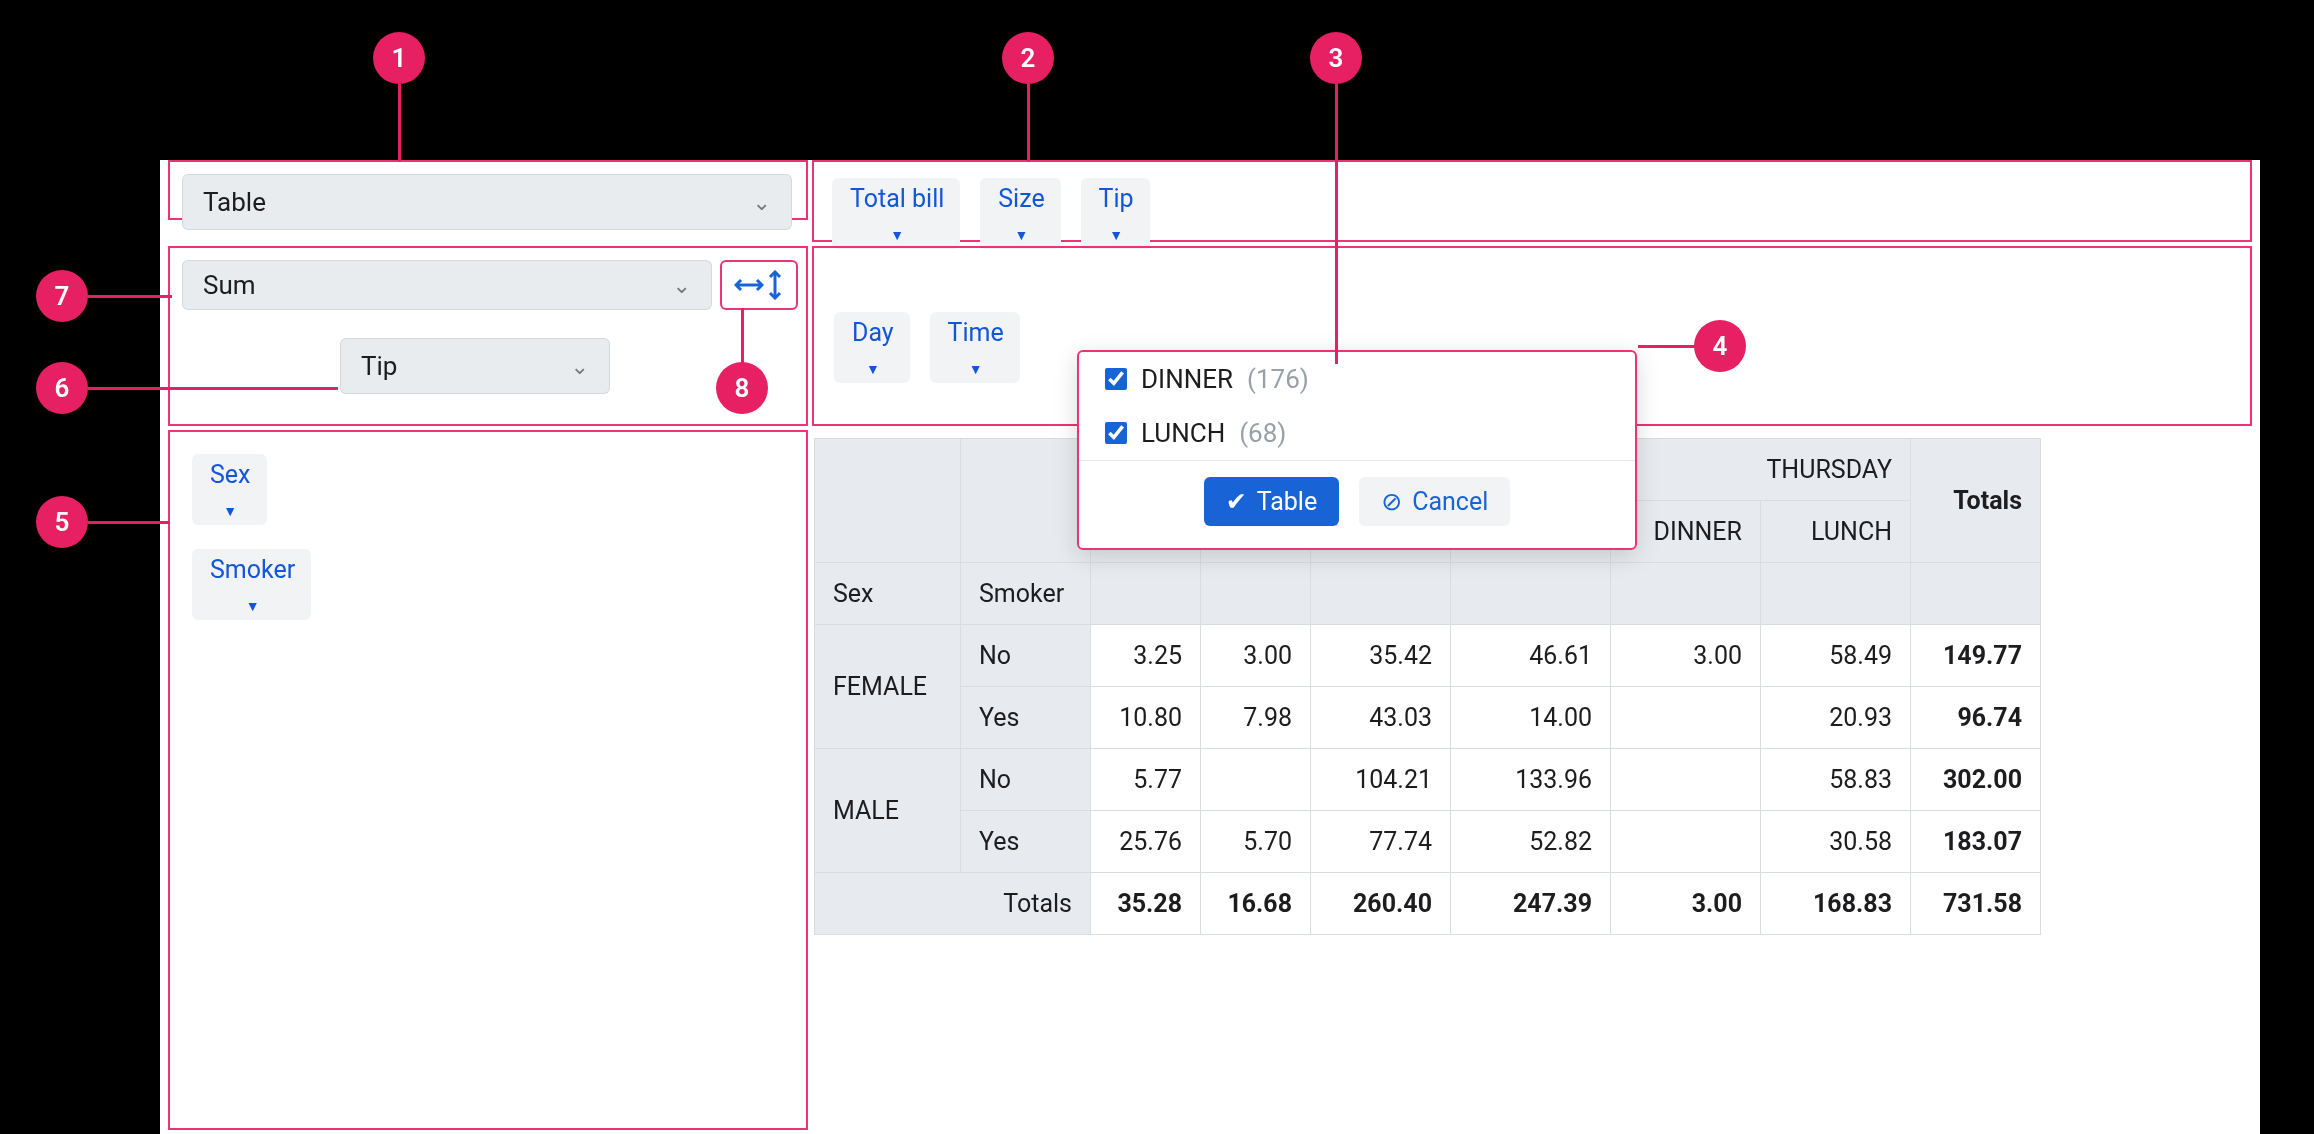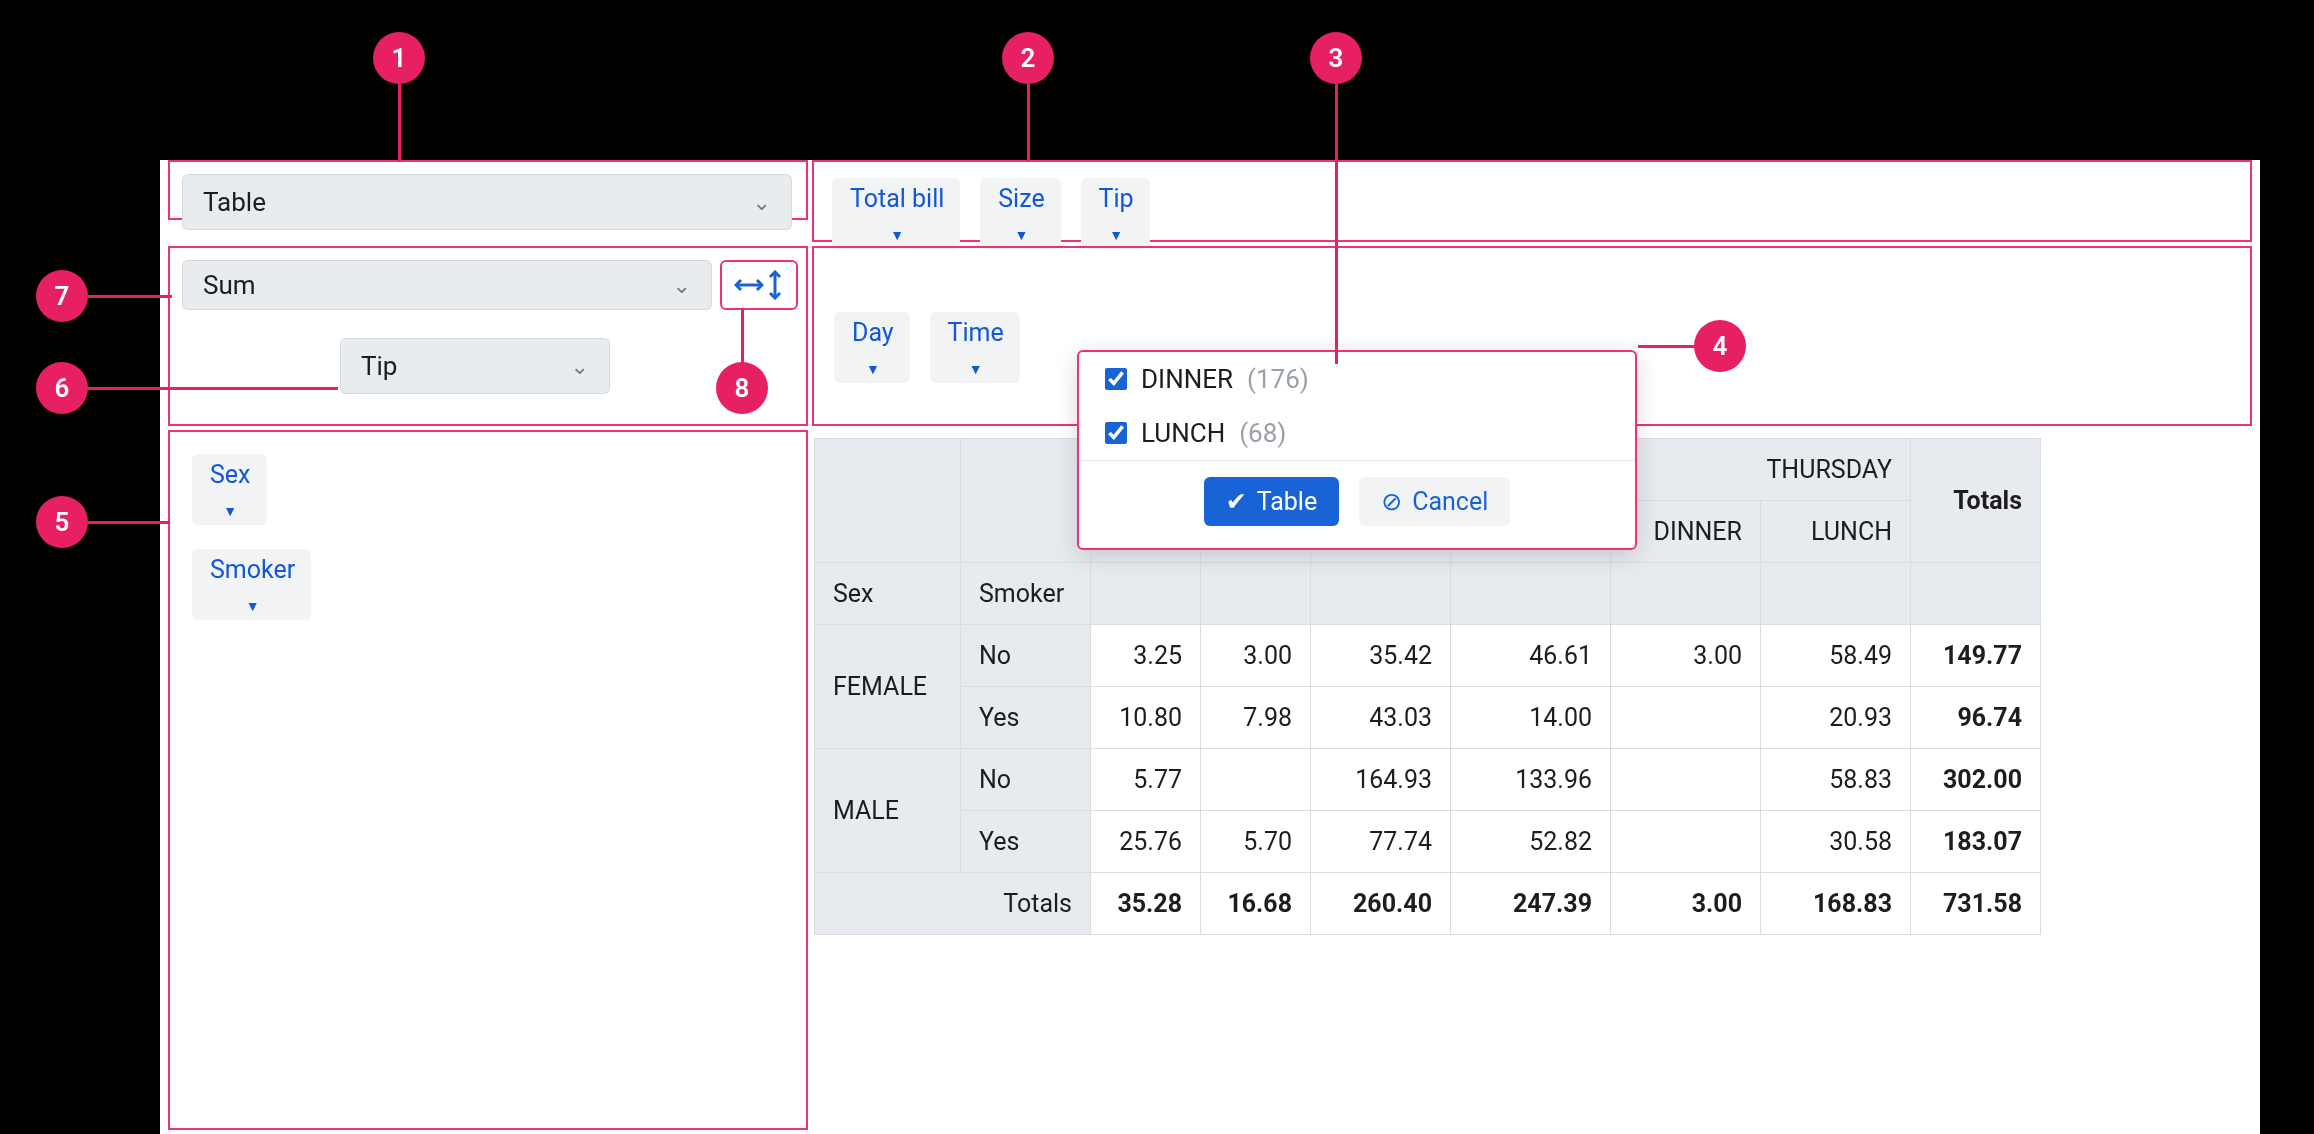--- a/index.html
+++ b/index.html
@@ -200,21 +200,21 @@
       <td class="num">14.00</td>
       <td class="num"></td>
       <td class="num">20.93</td>
       <td class="num totals-col">96.74</td>
     </tr>
     <tr>
       <td class="lab" rowspan="2">MALE</td>
       <td class="lab">No</td>
       <td class="num">5.77</td>
       <td class="num"></td>
-      <td class="num">164.93</td>
+      <td class="num">104.21</td>
       <td class="num">133.96</td>
       <td class="num"></td>
       <td class="num">58.83</td>
       <td class="num totals-col">302.00</td>
     </tr>
     <tr>
       <td class="lab">Yes</td>
       <td class="num">25.76</td>
       <td class="num">5.70</td>
       <td class="num">77.74</td>

